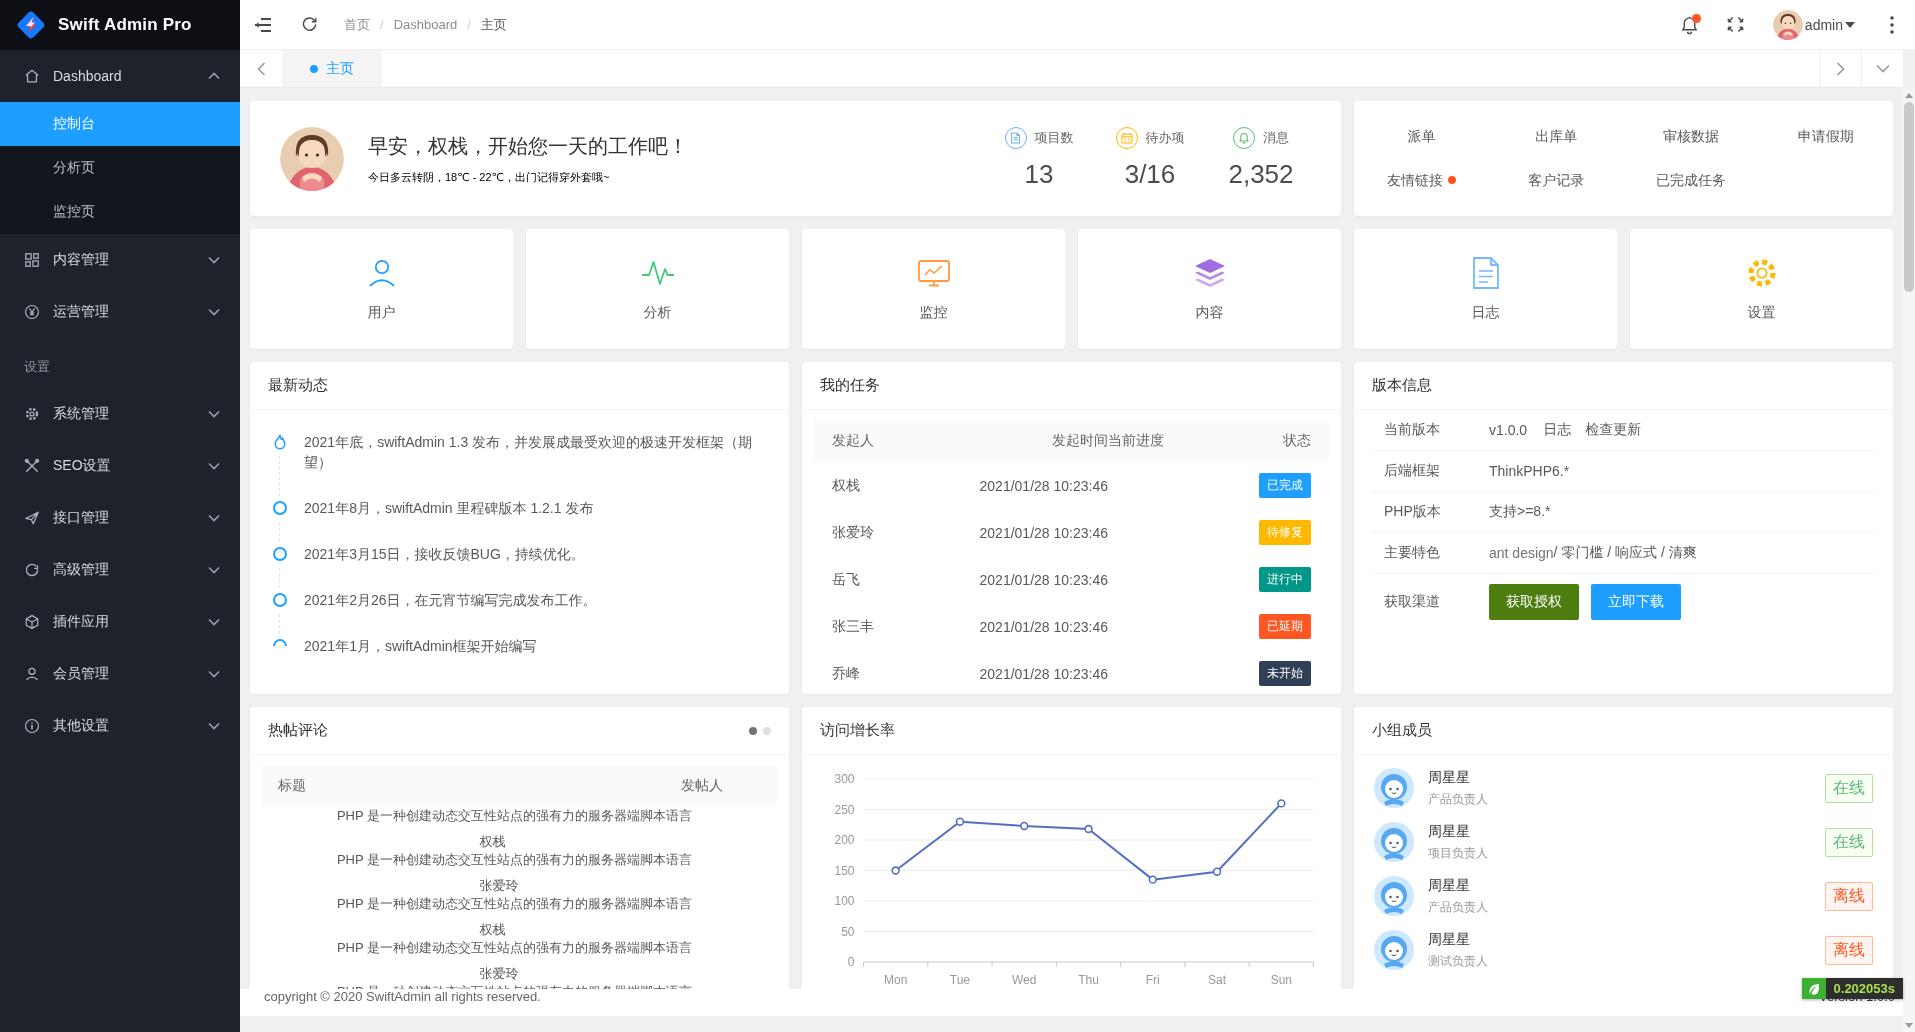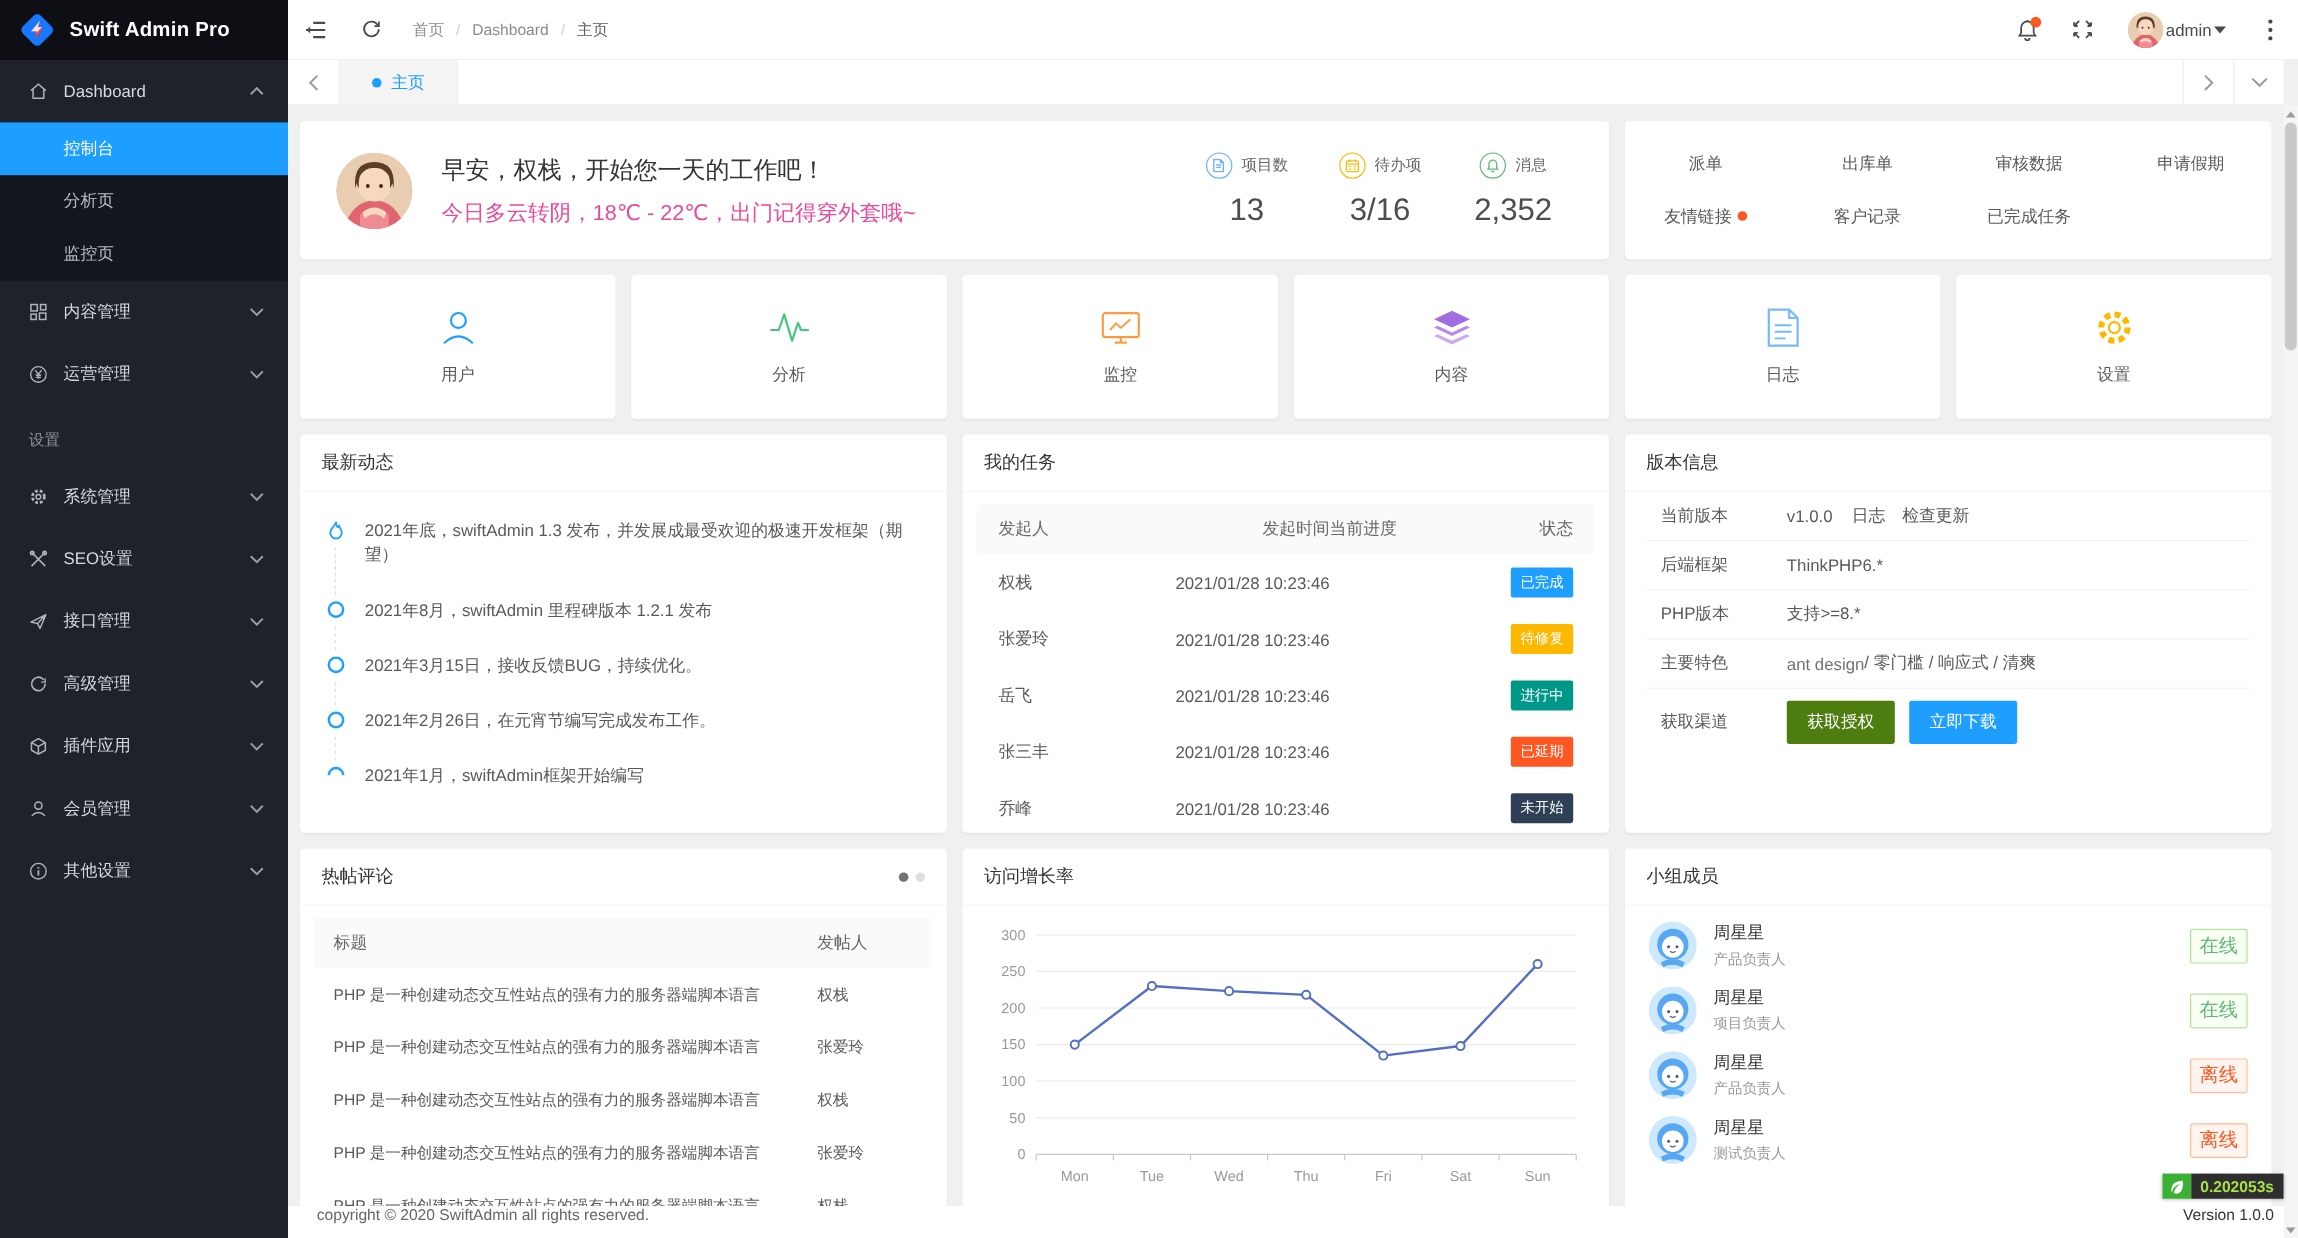--- a/index.html
+++ b/index.html
@@ -54,21 +54,21 @@
   .card { background:#fff; border-radius:4px; box-shadow:0 1px 2px rgba(0,0,0,.04); overflow:hidden; }
   .card-h { height:48px; display:flex; align-items:center; padding:0 18px; border-bottom:1px solid #f5f5f5; }
   .card-title { font-size:15px; color:#333; }
   .mt { margin-top:13px; }
 
   
   .welcome { grid-column:span 4; height:115px; display:flex; align-items:center; padding:0 24px 0 30px; }
   .avatar-lg { width:64px; height:64px; border-radius:50%; overflow:hidden; flex:none; }
   .welcome-text { margin-left:24px; }
   .welcome-title { font-size:20px; color:#333; }
-  .welcome-sub { font-size:18px; color:#ec4899; margin-top:10px; }
+  .welcome-sub { font-size:11px; color:#000000; margin-top:10px; }
   .stats { margin-left:auto; display:flex; gap:15px; padding-right:8px; }
   .stat { min-width:96px; text-align:center; }
   .stat-top { display:flex; align-items:center; justify-content:center; gap:8px; font-size:13px; color:#666; }
   .stat-val { font-size:26px; color:#4d4d4d; margin-top:10px; }
   .circle-ic { width:22px; height:22px; border-radius:50%; border:1px solid currentColor; display:flex; align-items:center; justify-content:center; }
 
   
   .quicklinks { grid-column:span 2; height:115px; display:grid; grid-template-columns:repeat(4,1fr); align-content:center; row-gap:26px; padding:6px 0; }
   .qlink { text-align:center; font-size:14px; color:#595959; cursor:pointer; white-space:nowrap; }
   .qdot { display:inline-block; width:8px; height:8px; border-radius:50%; background:#FF5722; margin-left:5px; vertical-align:1px; }
@@ -106,33 +106,33 @@
   .v-link { cursor:pointer; color:#595959; }
   .v-red { color:#737373; }
   .v-btn-row { min-height:56px; }
   .btn { border:none; color:#fff; font-size:14px; padding:9px 17px; border-radius:2px; cursor:pointer; margin-right:12px; font-family:inherit; }
 
   
   .dots { margin-left:auto; display:flex; gap:6px; }
   .dot { width:8px; height:8px; border-radius:50%; cursor:pointer; }
   .dot.on { background:#737373; } .dot.off { background:#e0e0e0; }
   .c-headrow { display:flex; height:42px; background:#fafafa; align-items:center; font-size:14px; color:#666; margin:10px 12px 0 12px; padding:0 16px; border-radius:2px; }
-  .c-row { display:flex; height:44px; align-items:center; font-size:13px; color:#595959; margin:0 12px; padding:0 16px; }
+  .c-row { display:flex; height:44px; align-items:center; font-size:13px; color:#595959; margin:0 12px; padding:0 16px;flex-direction:column; }
   .c-title { flex:1; padding-right:10px; white-space:nowrap; overflow:hidden; text-overflow:ellipsis; cursor:pointer; }
   .c-poster { width:80px; }
 
   
   .m-row { display:flex; align-items:center; padding:0 20px; height:54px; }
   .m-info { margin-left:14px; }
   .m-name { font-size:14px; color:#333; }
   .m-role { font-size:12px; color:#999; margin-top:4px; }
   .m-badge { margin-left:auto; font-size:16px; border:1px solid; border-radius:2px; padding:3px 7px; }
 
   
-  .footer { position:absolute; left:240px; right:0; bottom:0; height:27px; background:#fff; display:flex; align-items:flex-start; padding:0 20px 0 24px; font-size:13px; color:#666; z-index:15; }
+  .footer { position:absolute; left:240px; right:0; bottom:16px; height:27px; background:#fff; display:flex; align-items:flex-end; padding:0 20px 12px 24px; font-size:13px; color:#666; z-index:15; }
   .footer-version { margin-left:auto; color:#333; }
 
   
   .trace { position:absolute; right:12px; bottom:33px; display:flex; align-items:stretch; z-index:40; cursor:pointer; box-shadow:0 1px 3px rgba(0,0,0,.3); }
   .trace-leaf { width:24px; background:#3cb034; display:flex; align-items:center; justify-content:center; }
   .trace-time { background:#2e2e2e; color:#a8e04a; font-size:13px; font-weight:bold; padding:3px 8px; display:flex; align-items:center; }
 
   
   .scrollbar { position:absolute; right:0; top:88px; bottom:0; width:12px; background:#f5f5f5; z-index:35; }
   .sb-arrow { width:12px; height:14px; display:flex; align-items:center; justify-content:center; cursor:pointer; }

